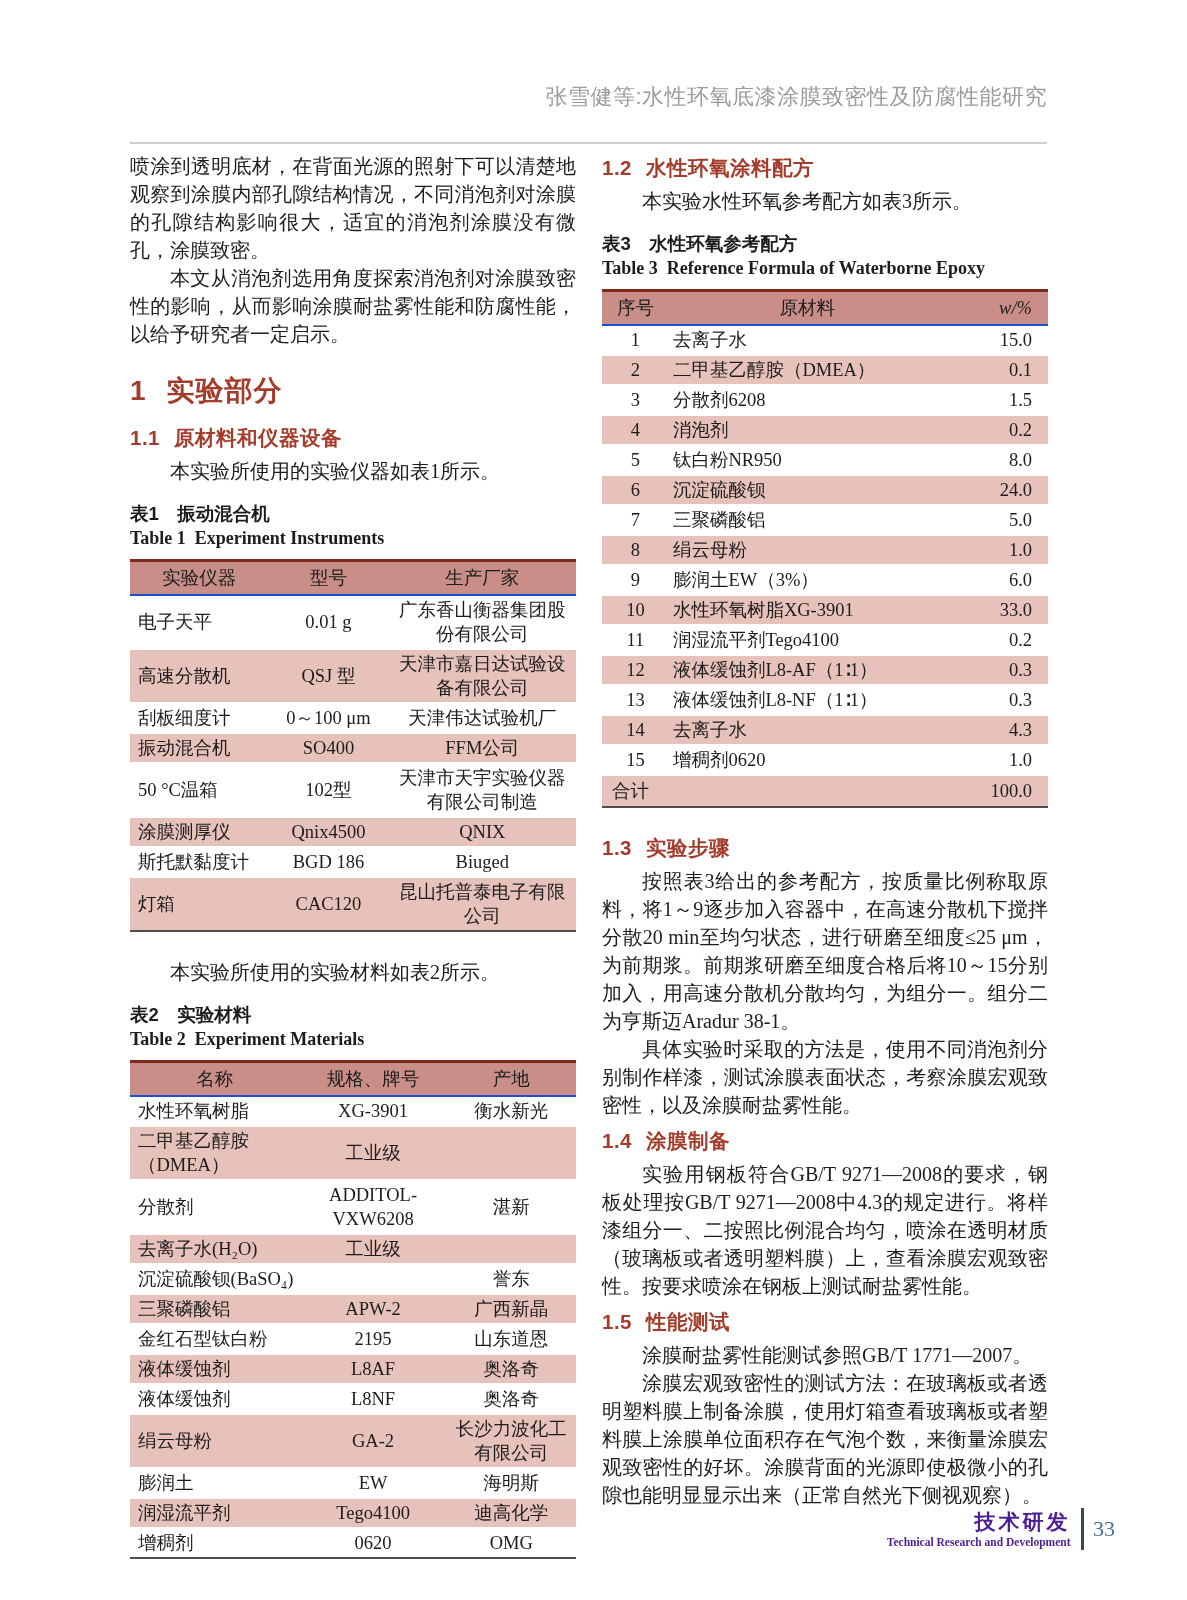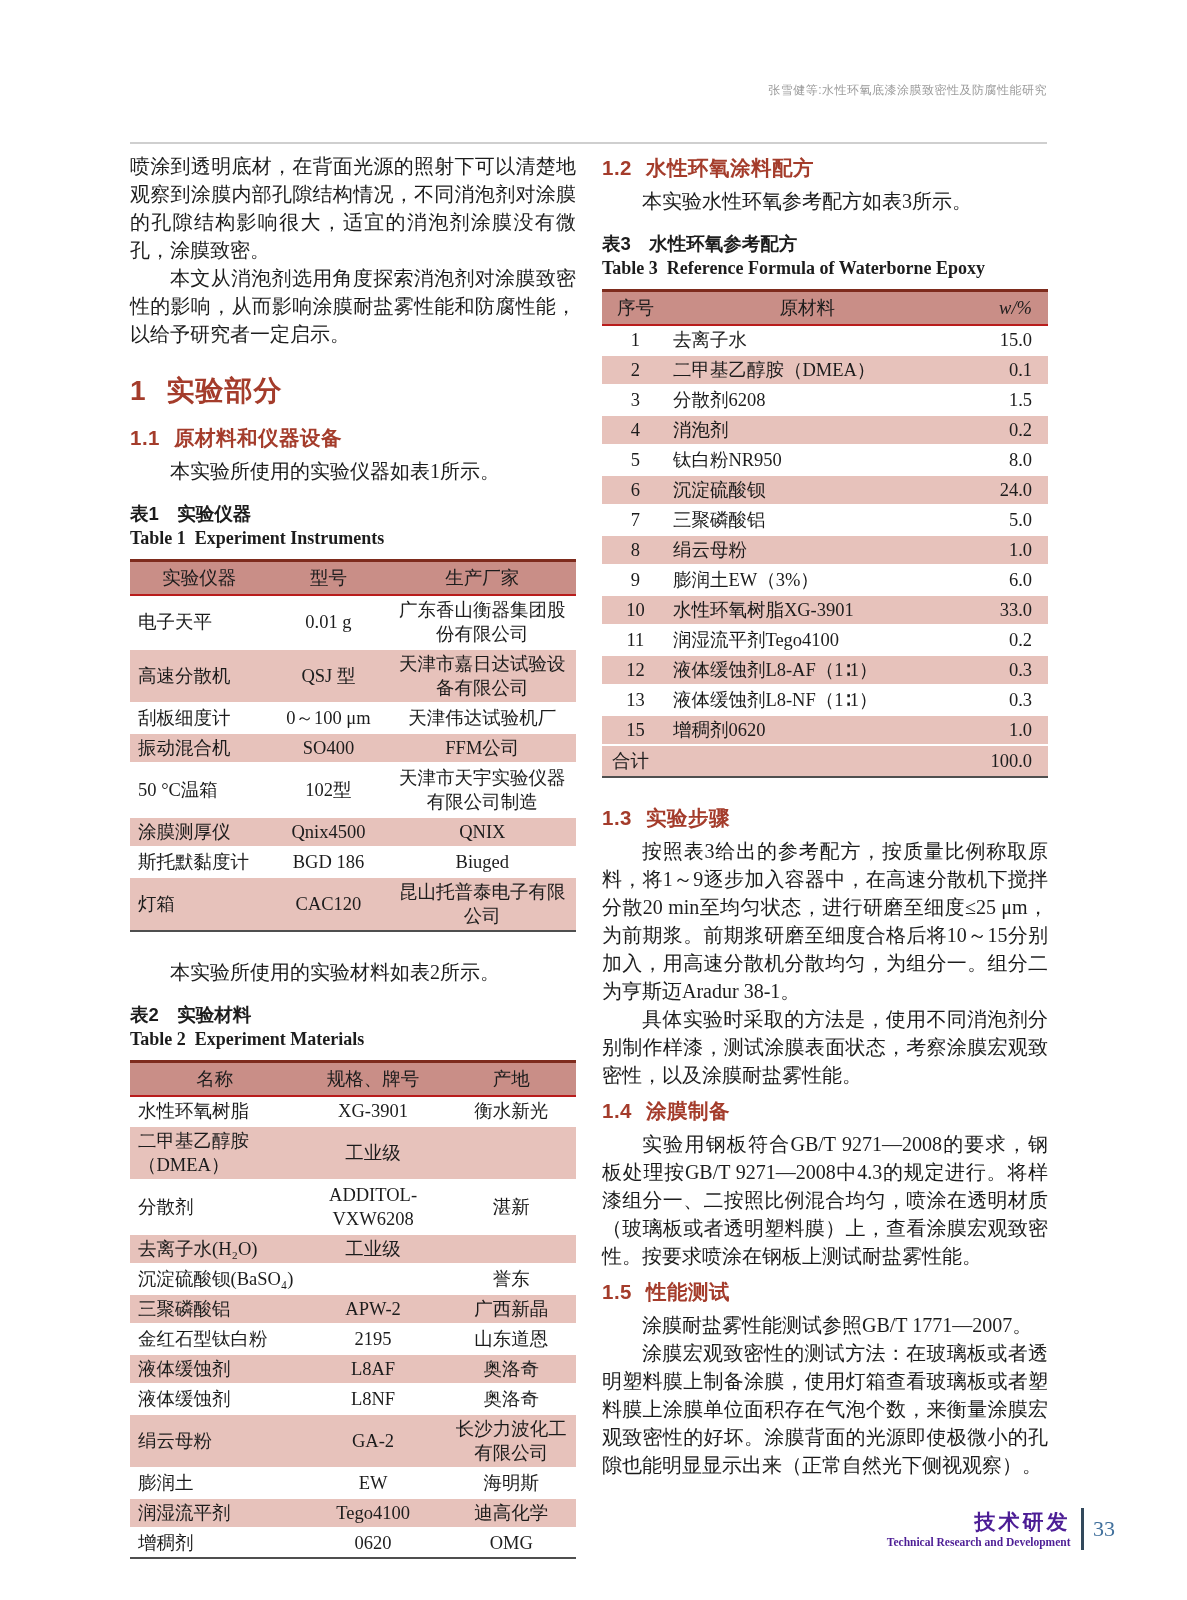--- a/index.html
+++ b/index.html
@@ -1,20 +1,20 @@
 <!DOCTYPE html>
 <html><head>
 <meta charset="utf-8">
 <style>
   html,body{margin:0;padding:0;background:#ffffff;}
   .page{position:relative;width:1187px;height:1600px;background:#ffffff;overflow:hidden;
         font-family:"Liberation Serif","DejaVu Serif",serif;color:#1c1c1c;}
 
   
-  .running-head{position:absolute;top:82px;right:140px;font-size:12px;color:#9b9b9b;
+  .running-head{position:absolute;top:82px;right:140px;font-size:22px;color:#9b9b9b;
         font-family:"Liberation Sans","DejaVu Sans",sans-serif;letter-spacing:.5px;}
   .head-rule{position:absolute;top:142px;left:130px;right:140px;height:2px;background:#cfcfcf;}
 
   
   .columns{position:absolute;top:152px;left:130px;width:917px;display:flex;gap:26px;}
   .col{width:446px;flex:0 0 446px;}
 
   .body{margin:0;font-size:20px;line-height:28px;text-align:justify;}
   .indent{text-indent:2em;}
   .mt{margin-top:26px;}
@@ -31,21 +31,21 @@
   .caption{margin:16px 0 8px;}
   .cap-cn{font-family:"Liberation Sans","DejaVu Sans",sans-serif;font-weight:700;
       font-size:18.5px;line-height:25px;white-space:pre-wrap;}
   .cap-en{font-weight:700;font-size:18px;line-height:25px;white-space:pre-wrap;}
 
   
   .t{width:100%;border-collapse:collapse;border-top:3px solid #7e2b1d;border-bottom:2.5px solid #4f4f4f;
      font-size:18.5px;}
   .t th{background:#c98e87;font-weight:400;padding:4px 2px;line-height:24px;text-align:center;}
   .t td{padding:2px 2px;line-height:24px;vertical-align:middle;text-align:center;}
-  .t thead tr{border-bottom:2px solid #b91c1c;margin-left:40px;}
+  .t thead tr{border-bottom:2px solid #1d4ed8;margin-left:40px;}
   .t tbody tr{border-bottom:2px solid #ffffff;}
   .t tbody tr:last-child{border-bottom:none;}
   .t tbody tr:nth-child(even){background:#e7c2bb;}
 
   .t1 td:first-child,.t2 td:first-child{text-align:left;padding-left:8px;}
   .t3 td:nth-child(2){text-align:left;padding-left:4px;}
   .t3 td:nth-child(3),.t3 th:nth-child(3){text-align:right;padding-right:16px;}
   .t3 th:nth-child(3){font-style:italic;}
   .t3 tfoot tr{background:#e7c2bb;border-top:2px solid #ffffff;}
   .t3 tfoot td{padding:3px 2px;line-height:24px;}
@@ -80,21 +80,21 @@
           <span>实验部分</span>
       </div>
 
       <div class="h2">
         <span>1.1</span>
           <span>原材料和仪器设备</span>
       </div>
       <p class="body indent">本实验所使用的实验仪器如表1所示。</p>
 
       <div class="caption">
-        <div class="cap-cn">表1　实验仪器</div>
+        <div class="cap-cn">表1　振动混合机</div>
         <div class="cap-en">Table 1  Experiment Instruments</div>
       </div>
       <table class="t t1">
         <colgroup>
             <col style="width:31%">
             <col style="width:27%">
             <col style="width:42%">
           </colgroup>
         <thead>
           <tr>
@@ -320,20 +320,25 @@
               <td>12</td>
               <td>液体缓蚀剂L8-AF（1∶1）</td>
               <td>0.3</td>
             </tr>
             <tr>
               <td>13</td>
               <td>液体缓蚀剂L8-NF（1∶1）</td>
               <td>0.3</td>
             </tr>
             <tr>
+              <td>14</td>
+              <td>去离子水</td>
+              <td>4.3</td>
+            </tr>
+            <tr>
               <td>15</td>
               <td>增稠剂0620</td>
               <td>1.0</td>
             </tr>
           </tbody>
         <tfoot>
           <tr>
             <td class="total-label" colspan="2">合计</td>
             <td class="total-value">100.0</td>
           </tr>

